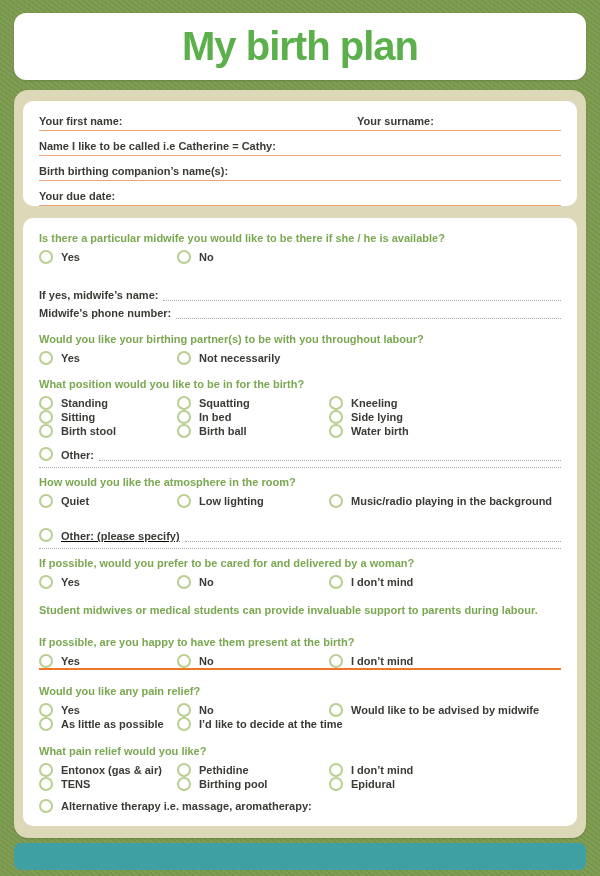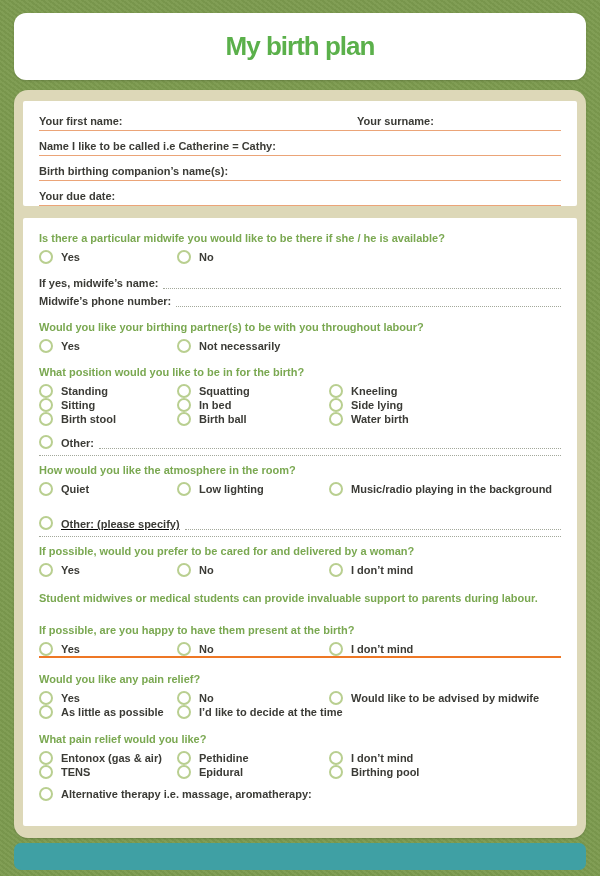--- a/index.html
+++ b/index.html
@@ -14,28 +14,28 @@
       repeating-linear-gradient(37deg, rgba(40,60,15,.06) 0 2px, rgba(255,255,255,.03) 2px 4px),
       #7d9b50;
   }
   
   .header-card{
     position:absolute;left:14px;top:13px;width:572px;height:67px;
     background:#ffffff;border-radius:12px;
     display:flex;align-items:center;justify-content:center;
     box-shadow:0 1px 2px rgba(0,0,0,.15);
   }
-  .title{color:#5bb04b;font-size:26px;font-weight:bold;letter-spacing:-1px;}
+  .title{color:#5bb04b;font-size:40px;font-weight:bold;letter-spacing:-1px;}
   
   .main-card{
     position:absolute;left:14px;top:90px;width:572px;height:748px;
     background:#ddd8b8;border-radius:14px;box-sizing:border-box;
     padding:11px 9px;box-shadow:0 1px 2px rgba(0,0,0,.15);
   }
-  .card{background:#ffffff;border-radius:2px;box-sizing:border-box;}
+  .card{background:#ffffff;border-radius:10px;box-sizing:border-box;}
   
   .personal{height:105px;padding:5px 16px;}
   .prow{height:24px;display:flex;align-items:flex-end;border-bottom:1px solid #eba478;}
   .plabel{font-weight:bold;color:#3b3b36;font-size:11px;padding-bottom:3px;white-space:nowrap;}
   .seg1{width:318px;display:flex;align-items:flex-end;height:100%;}
   .wl{flex:1;height:15px;}
   
   .questions{margin-top:12px;height:608px;padding:13px 16px;font-size:11px;overflow:hidden;}
   .q{color:#7aa851;font-weight:bold;margin:0 0 5px;line-height:14px;}
   .grid3{display:grid;grid-template-columns:138px 152px 1fr;}
@@ -94,21 +94,21 @@
         <div class="opt">
           <span class="radio"></span>
           <span class="lbl">Yes</span>
         </div>
         <div class="opt">
           <span class="radio"></span>
           <span class="lbl">No</span>
         </div>
       </div>
 
-      <div class="dotrow" style="margin-top:7px;height:18px;">
+      <div class="dotrow" style="margin-top:19px;height:18px;">
         <span class="lbl">If yes, midwife’s name:</span>
         <span class="dotfill"></span>
       </div>
       <div class="dotrow" style="height:18px;">
         <span class="lbl">Midwife’s phone number:</span>
         <span class="dotfill"></span>
       </div>
 
       <div class="q" style="margin-top:13px;">Would you like your birthing partner(s) to be with you throughout labour?</div>
       <div class="grid3">
@@ -262,25 +262,25 @@
         <div class="opt">
             <span class="radio"></span>
             <span class="lbl">I don’t mind</span>
           </div>
         <div class="opt">
             <span class="radio"></span>
             <span class="lbl">TENS</span>
           </div>
         <div class="opt">
             <span class="radio"></span>
+            <span class="lbl">Birthing pool</span>
+          </div>
+        <div class="opt">
+            <span class="radio"></span>
             <span class="lbl">Epidural</span>
-          </div>
-        <div class="opt">
-            <span class="radio"></span>
-            <span class="lbl">Birthing pool</span>
           </div>
       </div>
       <div class="opt" style="margin-top:7px;height:16px;">
         <span class="radio"></span>
         <span class="lbl">Alternative therapy i.e. massage, aromatherapy:</span>
       </div>
 
     </div>
   </div>
 

